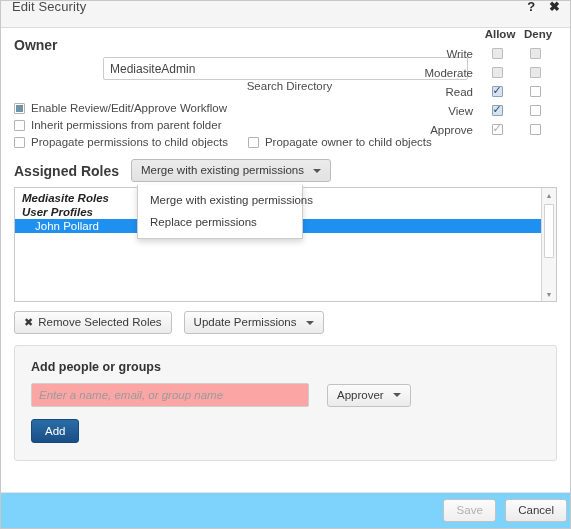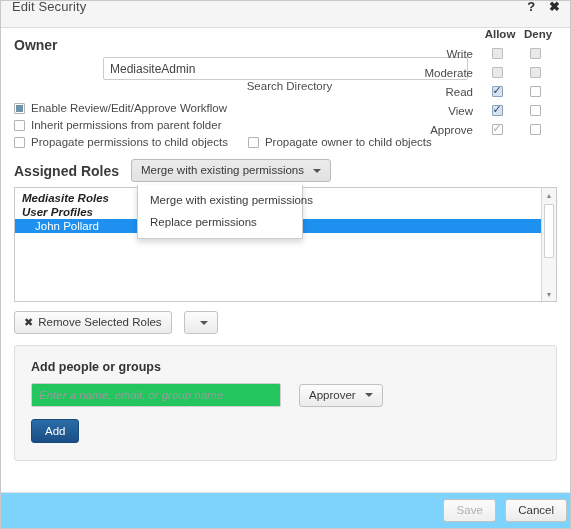--- a/index.html
+++ b/index.html
@@ -323,26 +323,26 @@
     box-sizing: border-box;
   }
   .add-panel .hdr {
     font-weight: bold;
     font-size: 12.5px;
     color: #333333;
     margin-bottom: 9px;
   }
   .add-row { display: flex; align-items: center; }
   .add-input {
-    width: 250px;
+    width: 278px;
     height: 24px;
     box-sizing: border-box;
     border: 1px solid #cfcfcf;
     border-radius: 2px;
-    background: #22c55e;
+    background: #fca5a5;
     padding: 0 7px;
     font-family: "Liberation Sans", sans-serif;
     font-size: 11.5px;
     color: #555555;
     outline: none;
   }
   .add-input::placeholder { color: #9b9b9b; font-style: italic; }
   .role-select { margin-left: 18px; }
   .btn-primary {
     margin-top: 12px;
@@ -505,20 +505,21 @@
             <span class="cbx"></span>
           </span>
       </div>
     </div>
 
     <div class="action-row">
       <button class="btn">
         <span class="xmark">✖</span><span>Remove Selected Roles</span>
       </button>
       <button class="btn">
+        <span>Update Permissions</span>
         <span class="caret"></span>
       </button>
     </div>
 
     <div class="add-panel">
       <div class="hdr">Add people or groups</div>
       <div class="add-row">
         <input class="add-input" type="text" placeholder="Enter a name, email, or group name" style="">
         <button class="btn role-select">
           <span>Approver</span>

